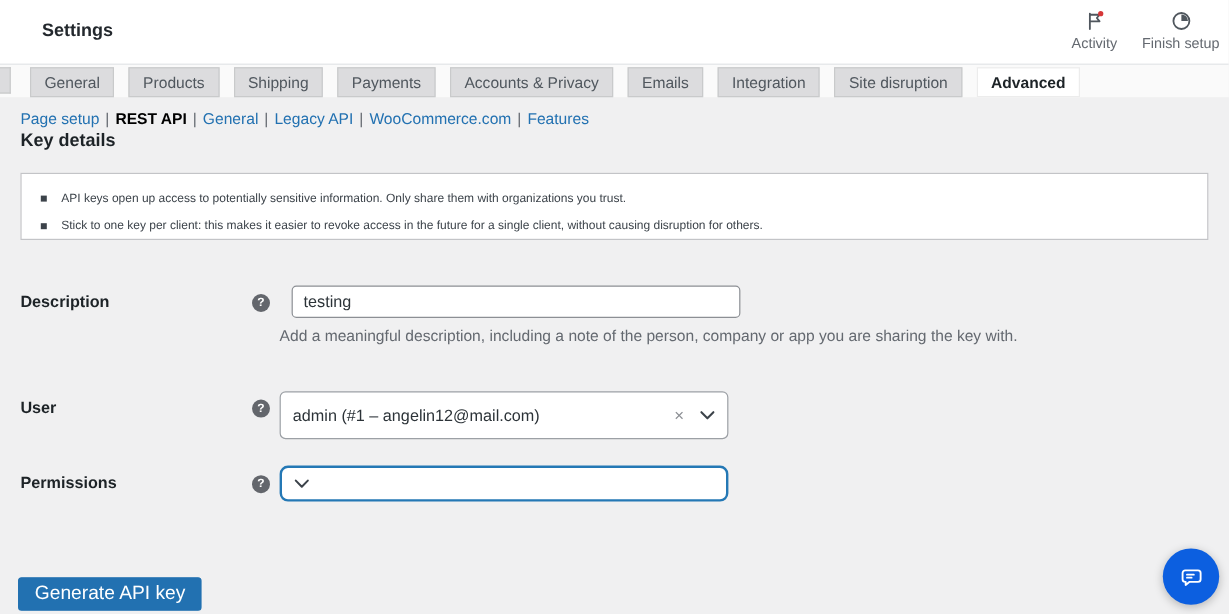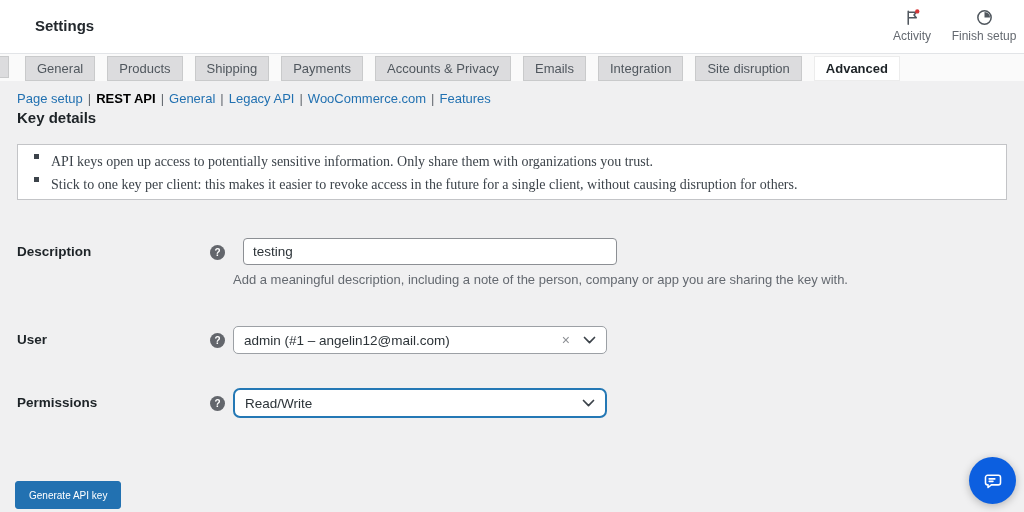--- a/index.html
+++ b/index.html
@@ -24,39 +24,39 @@
   .tab.active{background:#fff;border-color:#ececec;color:#1d2327;font-weight:700;cursor:default;}
   
   .subnav{position:absolute;left:17px;top:91px;font-size:13px;color:#50575e;white-space:nowrap;}
   .subnav .lnk{color:#2271b1;text-decoration:none;cursor:pointer;}
   .subnav .current{color:#000;font-weight:700;cursor:default;}
   .subnav .sep{color:#646970;margin:0 5px;}
   
   .page-title{position:absolute;left:17px;top:109px;font-size:15px;font-weight:700;color:#1d2327;}
   
   .notice{position:absolute;left:17px;top:144px;width:990px;height:56px;box-sizing:border-box;background:#fff;border:1px solid #c3c4c7;padding:9px 16px;}
-  .notice-item{display:flex;height:23px;font-size:14px;color:#3c434a;font-family:Liberation Serif, serif;}
+  .notice-item{display:flex;align-items:center;height:23px;font-size:10px;color:#3c434a;}
   .bullet{width:5px;height:5px;background:#3c434a;margin-right:12px;flex:none;}
   
   .field-label{position:absolute;left:17px;font-size:13.5px;font-weight:700;color:#1d2327;}
   .help{position:absolute;left:210px;width:15px;height:15px;border-radius:50%;background:#63666c;color:#fff;
         font-size:10px;font-weight:700;text-align:center;line-height:15px;cursor:pointer;}
   .text-input{position:absolute;left:243px;top:238px;width:374px;height:27px;box-sizing:border-box;
         border:1px solid #8c8f94;border-radius:4px;padding:0 9px;font-size:13.5px;color:#2c3338;background:#fff;font-family:inherit;}
   .helper{position:absolute;left:233px;top:272px;width:680px;font-size:13px;color:#646970;}
   .select-box{position:absolute;left:233px;width:374px;box-sizing:border-box;background:#fff;display:flex;align-items:center;
         padding:0 10px;font-size:13.5px;color:#2c3338;cursor:pointer;}
-  .select-user{top:326px;height:28px;border:1px solid #9ca0a5;border-radius:5px;}
+  .select-user{top:326px;height:40px;border:1px solid #9ca0a5;border-radius:5px;}
   .select-perm{top:388px;height:30px;border:2px solid #2478b5;border-radius:7px;}
   .select-text{flex:1;}
   .clear-x{color:#8c8f94;font-size:14px;line-height:14px;margin-right:13px;cursor:pointer;}
   .chev{flex:none;display:block;}
   
   .btn-primary{position:absolute;left:15px;top:481px;height:28px;padding:0 13px;background:#2271b1;border:1px solid #2271b1;
-        border-radius:3px;color:#fff;font-size:10px;font-family:inherit;cursor:pointer;}
+        border-radius:3px;color:#fff;font-size:16px;font-family:inherit;cursor:pointer;}
   
   .fab{position:absolute;left:969px;top:457px;width:47px;height:47px;border-radius:50%;background:#0c5fe0;
         display:flex;align-items:center;justify-content:center;box-shadow:0 2px 8px rgba(0,0,0,.25);cursor:pointer;}
 </style>
 </head>
 <body>
 
 <div class="header">
   <div class="app-title">Settings</div>
 
@@ -124,21 +124,20 @@
   <span class="select-text">admin (#1 – angelin12@mail.com)</span>
   <span class="clear-x">×</span>
   <svg class="chev" width="13" height="9" viewBox="0 0 13 9">
     <path d="M1.5 1.5 L6.5 6.6 L11.5 1.5" stroke="#3c434a" stroke-width="1.7" fill="none" stroke-linecap="round" stroke-linejoin="round"></path>
   </svg>
 </div>
 
 <div class="field-label" style="top:395px;">Permissions</div>
 <span class="help" style="top:396px;">?</span>
 <div class="select-box select-perm">
-  <span class="select-text">Read/Write</span>
   <svg class="chev" width="13" height="9" viewBox="0 0 13 9">
     <path d="M1.5 1.5 L6.5 6.6 L11.5 1.5" stroke="#3c434a" stroke-width="1.7" fill="none" stroke-linecap="round" stroke-linejoin="round"></path>
   </svg>
 </div>
 
 <button class="btn-primary">Generate API key</button>
 
 <div class="fab">
   <svg width="22" height="22" viewBox="0 0 24 24">
     <path d="M6.2 5.8h11.6a2.4 2.4 0 0 1 2.4 2.4v5.6a2.4 2.4 0 0 1-2.4 2.4h-7.6l-3.6 2.9v-2.9h-.4a2.4 2.4 0 0 1-2.4-2.4V8.2a2.4 2.4 0 0 1 2.4-2.4z" fill="none" stroke="#fff" stroke-width="1.7" stroke-linejoin="round"></path>

